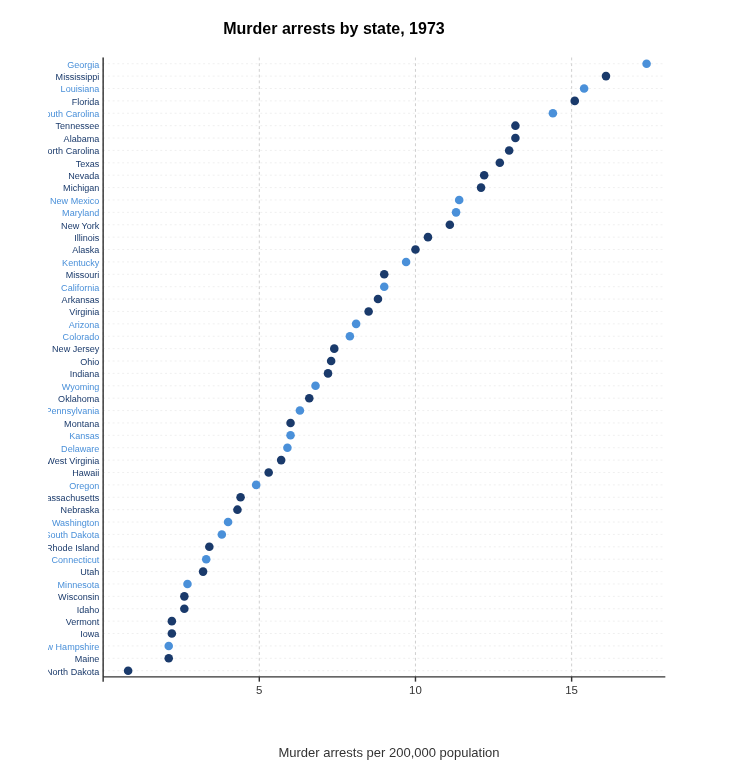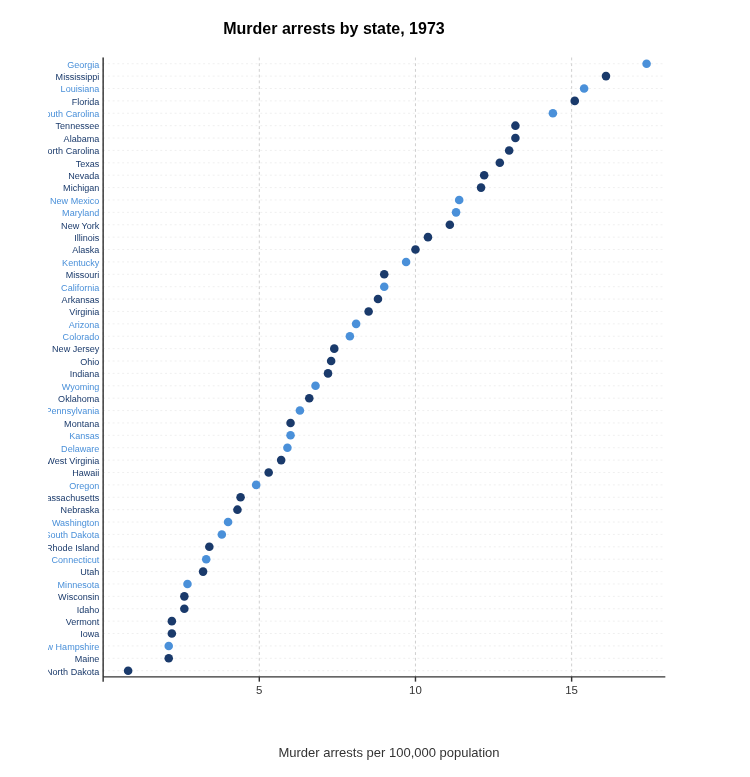--- a/index.html
+++ b/index.html
@@ -206,15 +206,15 @@
         <circle cx="114.8888888888889" cy="549.5" r="4.5" fill="#1a3a6b" stroke="none"></circle>
         <circle cx="98.50000000000001" cy="562.5" r="4.5" fill="#4a90d9" stroke="none"></circle>
         <circle cx="95.22222222222223" cy="575.5" r="4.5" fill="#1a3a6b" stroke="none"></circle>
         <circle cx="95.22222222222223" cy="588.5" r="4.5" fill="#1a3a6b" stroke="none"></circle>
         <circle cx="82.11111111111111" cy="601.5" r="4.5" fill="#1a3a6b" stroke="none"></circle>
         <circle cx="82.11111111111111" cy="614.5" r="4.5" fill="#1a3a6b" stroke="none"></circle>
         <circle cx="78.83333333333333" cy="627.5" r="4.5" fill="#4a90d9" stroke="none"></circle>
         <circle cx="78.83333333333333" cy="640.5" r="4.5" fill="#1a3a6b" stroke="none"></circle>
         <circle cx="36.22222222222223" cy="653.5" r="4.5" fill="#1a3a6b" stroke="none"></circle>
       </svg>
-    <div class="x-axis-label">Murder arrests per 100,000 population</div>
+    <div class="x-axis-label">Murder arrests per 200,000 population</div>
   </div>
 </div>
 
 </body></html>

